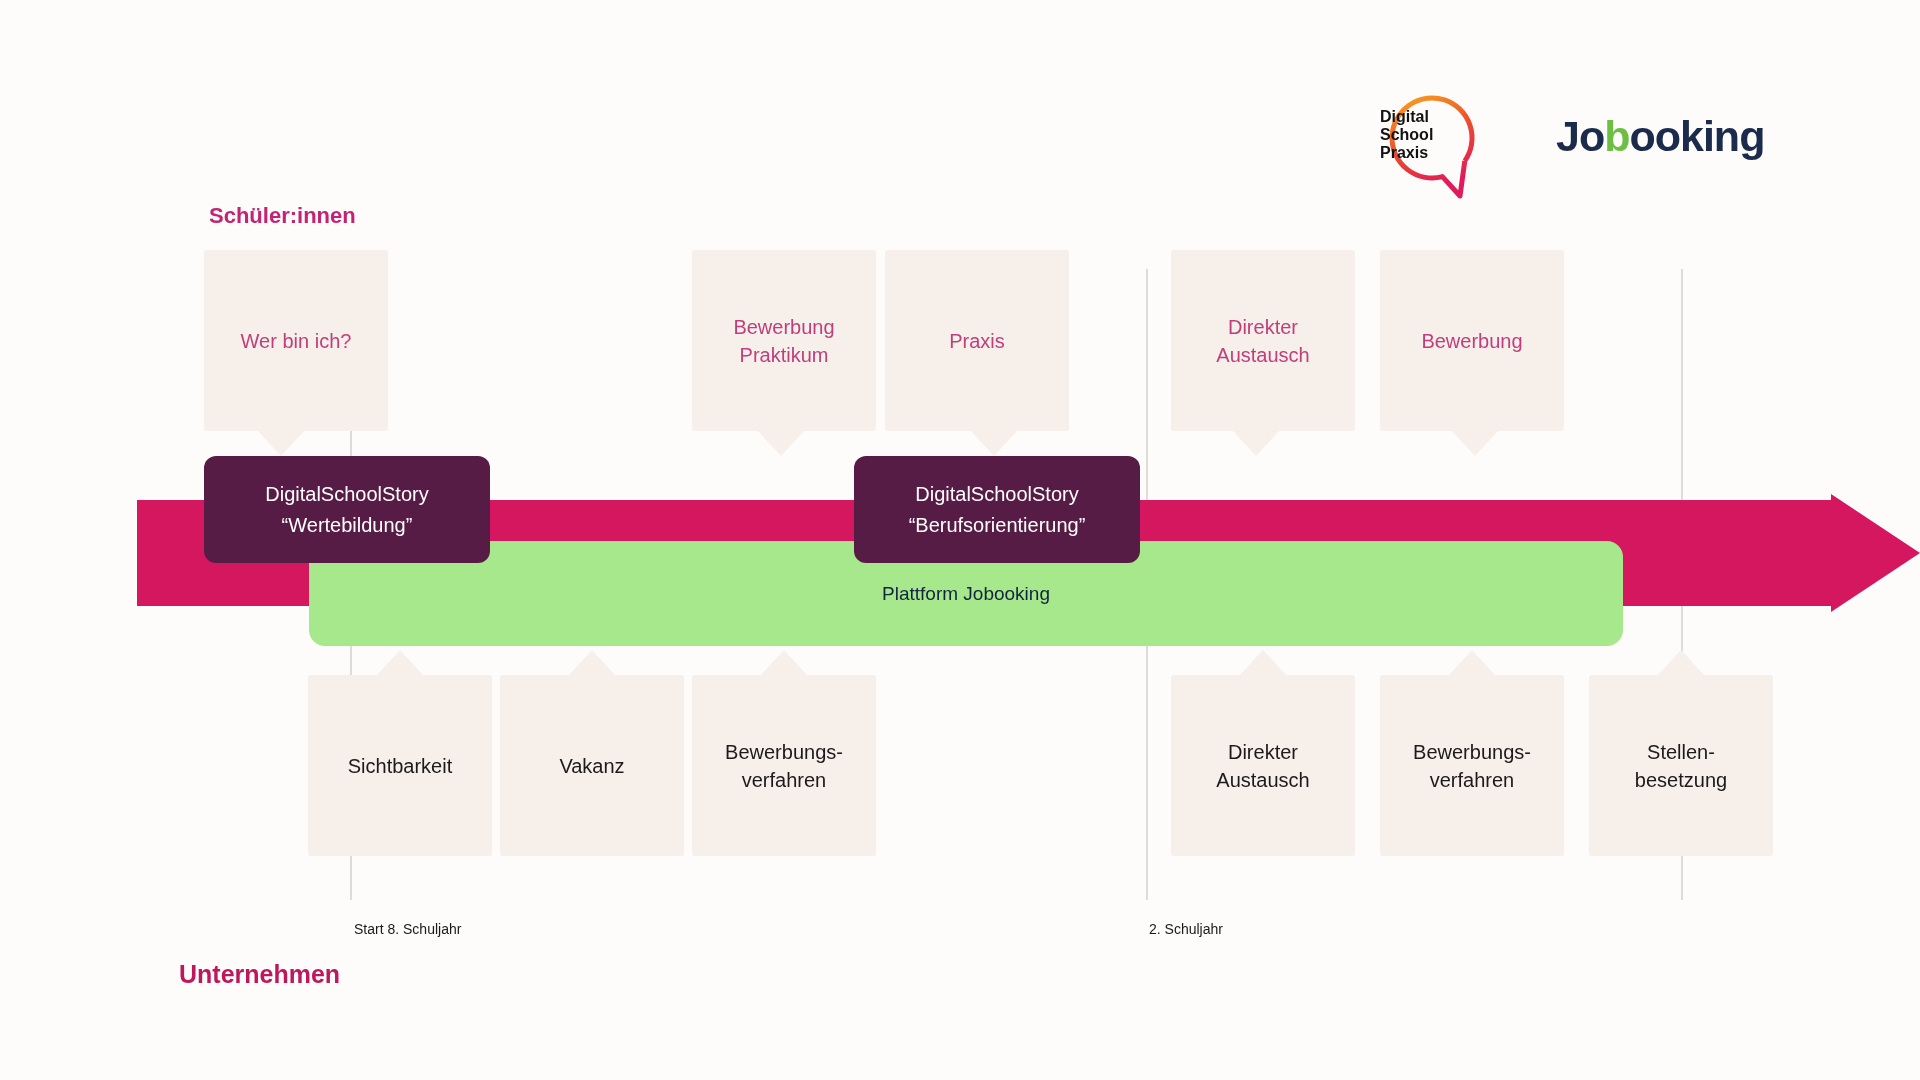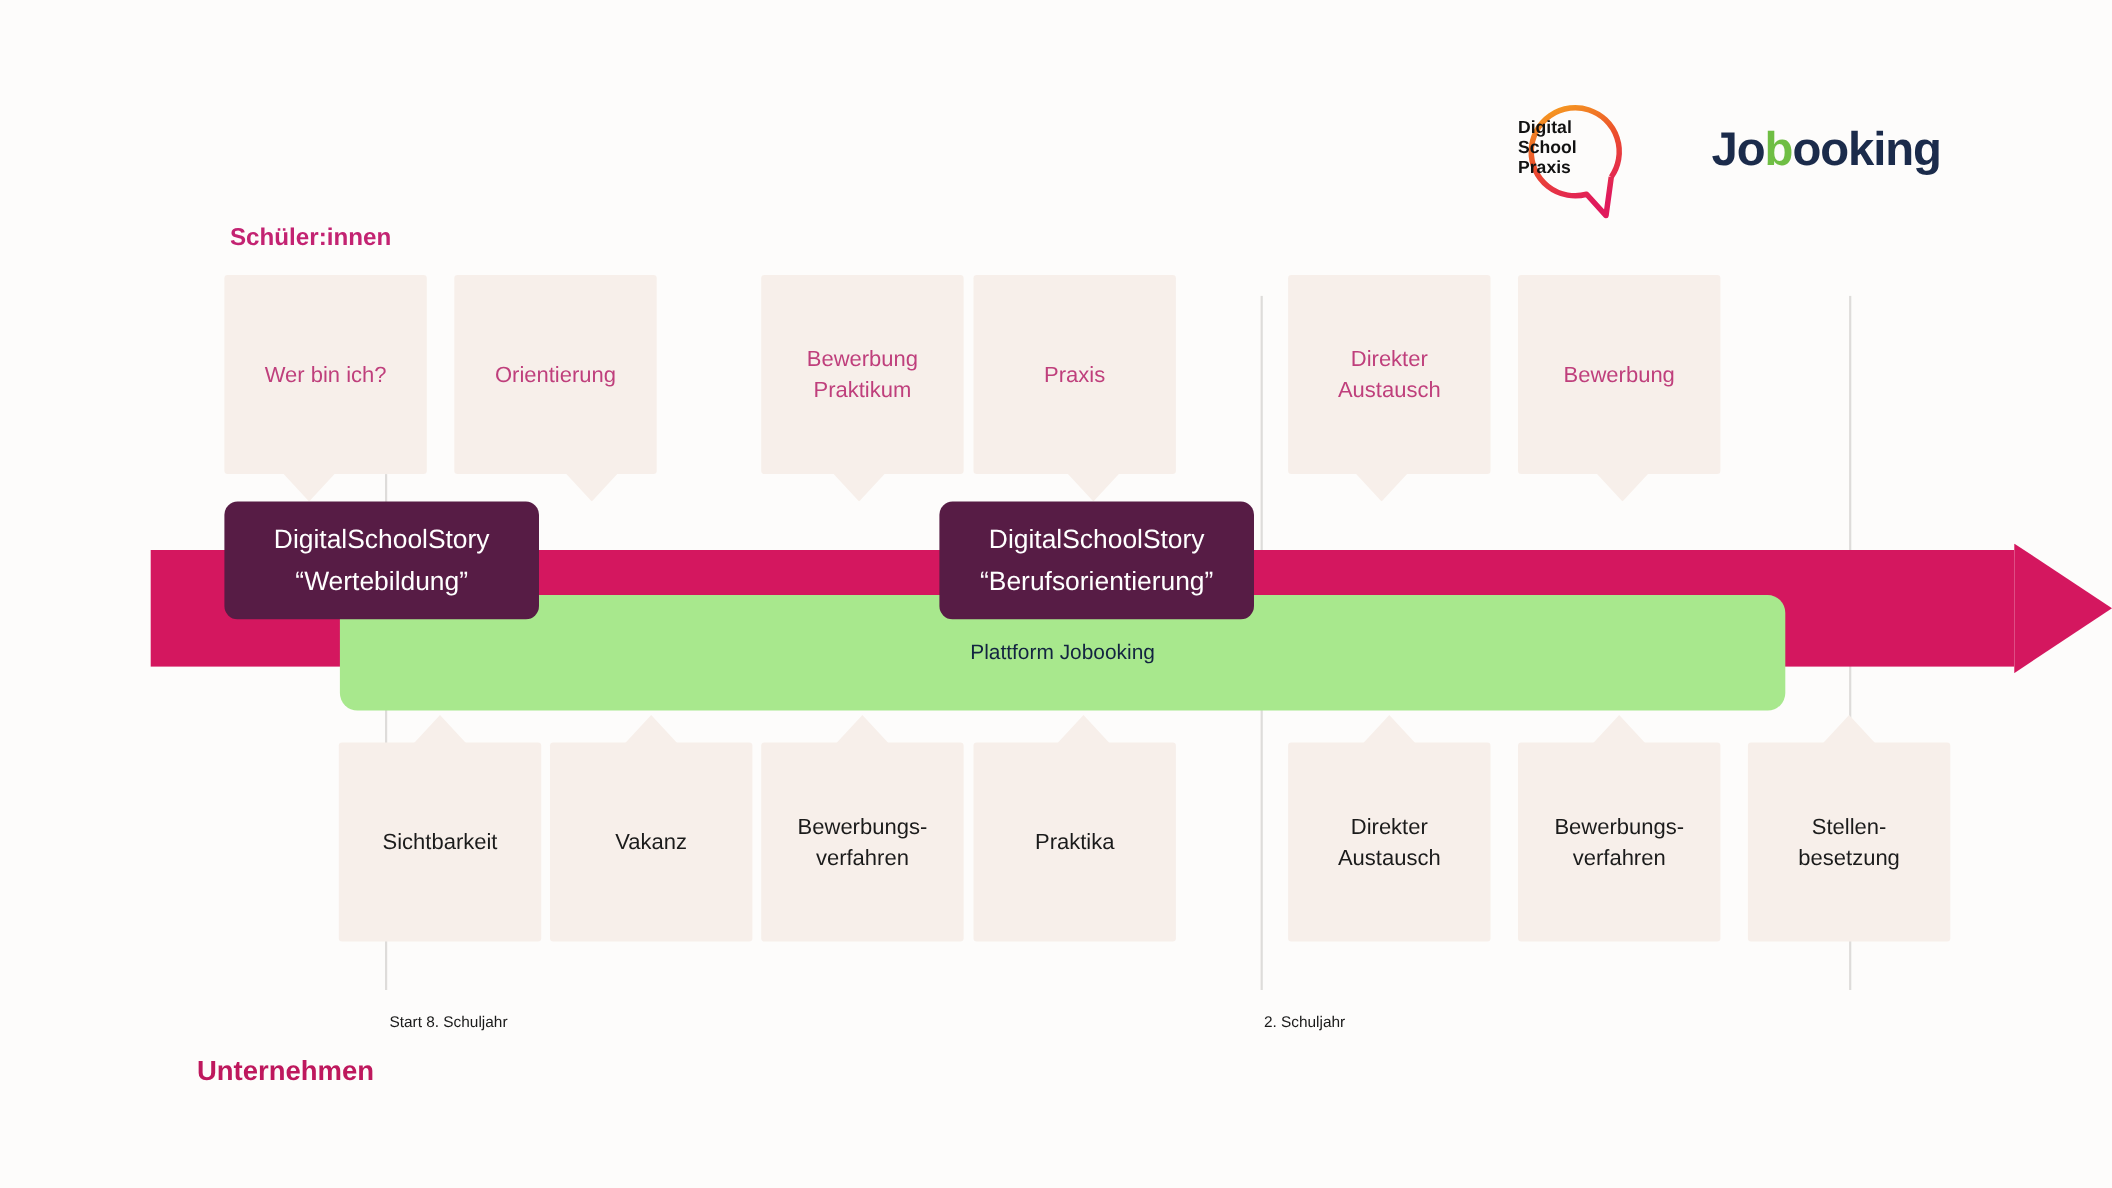--- a/index.html
+++ b/index.html
@@ -87,21 +87,21 @@
     z-index: 3;
   }
   .platform-bar span { font-size: 19px; color: #132441; }
 
   
   .milestone {
     position: absolute; top: 456px;
     width: 286px; height: 107px;
     background: #571C45; border-radius: 12px;
     display: flex; flex-direction: column; align-items: center; justify-content: center;
-    color: #FFFFFF; font-size: 24px; line-height: 1.55; text-align: center;
+    color: #FFFFFF; font-size: 20px; line-height: 1.55; text-align: center;
     z-index: 4;
   }
 
   
   .axis-label {
     position: absolute; top: 921px;
     font-size: 14px; color: #1A1A1A;
   }
 </style>
 </head>
@@ -133,24 +133,20 @@
   <div class="lane-label companies-label">Unternehmen</div>
 
   <div class="vline vline1"></div>
   <div class="vline vline2"></div>
   <div class="vline vline3"></div>
 
   <div class="card card-top" style="left:204px">
     <div class="card-label">Wer bin ich?</div>
     <div class="tail tail-down" style="left:53px"></div>
   </div>
-  <div class="card card-top" style="left:413px">
-    <div class="card-label">Orientierung</div>
-    <div class="tail tail-down" style="left:101px"></div>
-  </div>
   <div class="card card-top" style="left:692px">
     <div class="card-label">Bewerbung
 Praktikum</div>
     <div class="tail tail-down" style="left:65px"></div>
   </div>
   <div class="card card-top" style="left:885px">
     <div class="card-label">Praxis</div>
     <div class="tail tail-down" style="left:85px"></div>
   </div>
   <div class="card card-top" style="left:1171px">
@@ -185,24 +181,20 @@
   </div>
   <div class="card card-bottom" style="left:500px">
     <div class="card-label">Vakanz</div>
     <div class="tail tail-up" style="left:68px"></div>
   </div>
   <div class="card card-bottom" style="left:692px">
     <div class="card-label">Bewerbungs-
 verfahren</div>
     <div class="tail tail-up" style="left:68px"></div>
   </div>
-  <div class="card card-bottom" style="left:885px">
-    <div class="card-label">Praktika</div>
-    <div class="tail tail-up" style="left:76px"></div>
-  </div>
   <div class="card card-bottom" style="left:1171px">
     <div class="card-label">Direkter
 Austausch</div>
     <div class="tail tail-up" style="left:68px"></div>
   </div>
   <div class="card card-bottom" style="left:1380px">
     <div class="card-label">Bewerbungs-
 verfahren</div>
     <div class="tail tail-up" style="left:68px"></div>
   </div>

